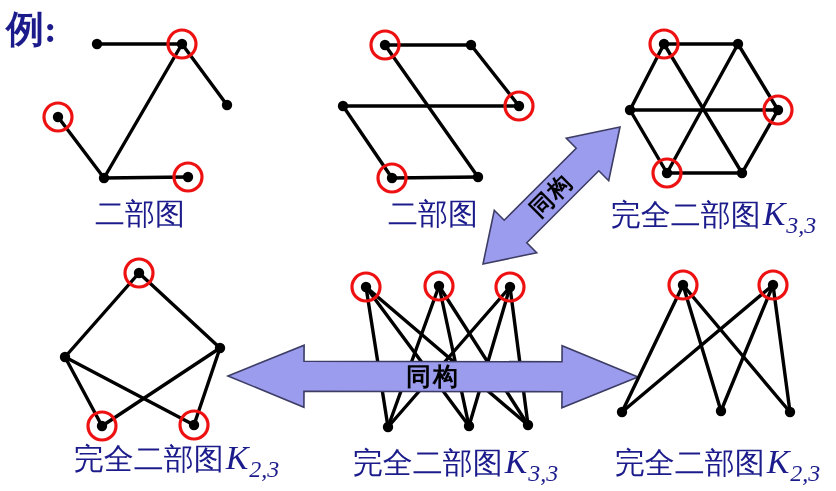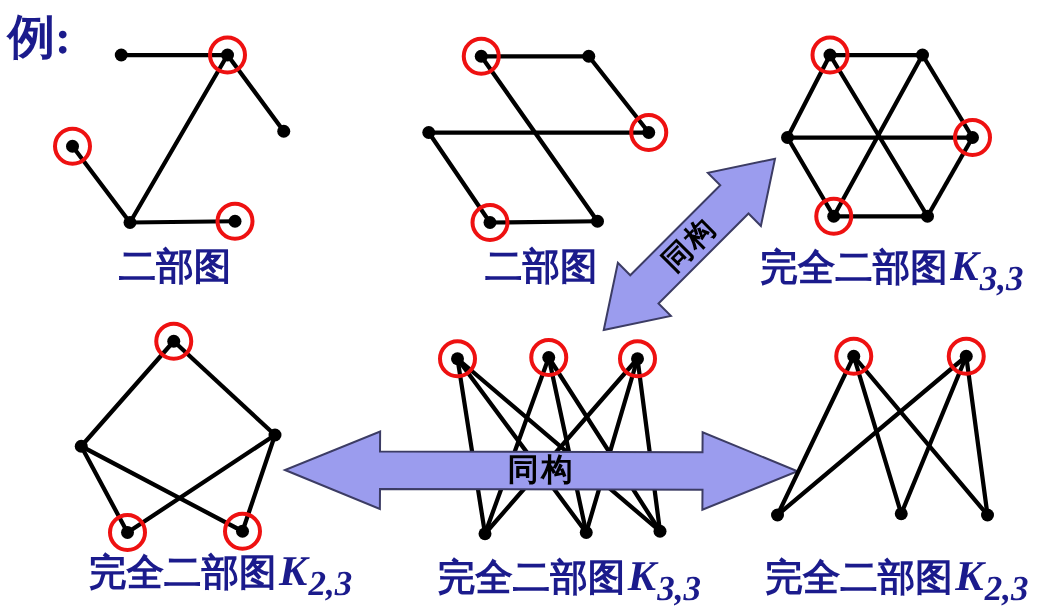--- a/index.html
+++ b/index.html
@@ -12,31 +12,31 @@
     font-family:"Liberation Serif","DejaVu Serif",serif;
     font-weight:bold;
   }
   .heading{
     position:absolute;left:6px;top:4px;
     font-size:38px;font-weight:bold;color:#1b1b8c;
     white-space:nowrap;
   }
   .glabel{
     position:absolute;transform:translateX(-50%);
-    white-space:nowrap;color:#1b1b8c;font-weight:bold;
+    white-space:nowrap;color:#1b1b8c;font-weight:normal;
     font-size:30px;line-height:34px;
   }
   .lab0{left:140px;top:197px;}
   .lab1{left:433px;top:197px;}
   .lab2{left:713px;top:197px;}
   .lab3{left:176px;top:441px;}
   .lab4{left:455px;top:445px;}
   .lab5{left:717px;top:445px;}
   .ksym{font-size:34px;font-style:italic;margin-left:2px;}
-  .ksub{font-size:28px;font-style:italic;position:relative;top:8px;left:1px;}
+  .ksub{font-size:24px;font-style:italic;position:relative;top:8px;left:1px;}
 </style>
 </head>
 <body>
 
 <div class="stage" style="background: rgb(255, 255, 255);">
 
   <svg class="canvas" id="diagram" width="836" height="491" viewBox="0 0 836 491">
       <g>
         <line x1="366" y1="287" x2="388" y2="427" stroke="#000000" stroke-width="3.4" stroke-linecap="round"></line>
         <line x1="366" y1="287" x2="469" y2="426" stroke="#000000" stroke-width="3.4" stroke-linecap="round"></line>

